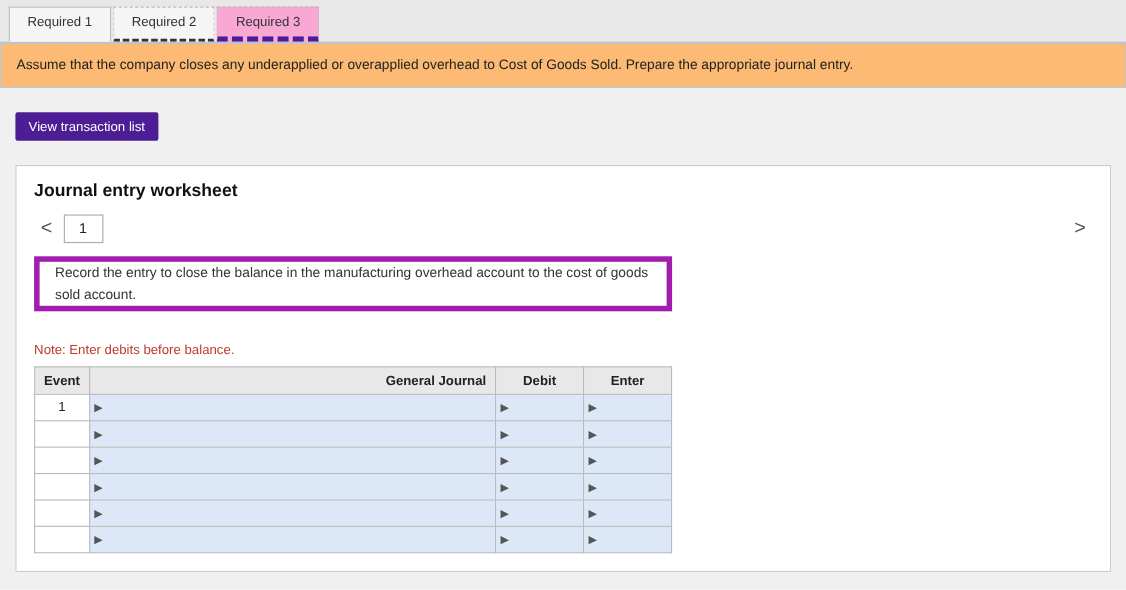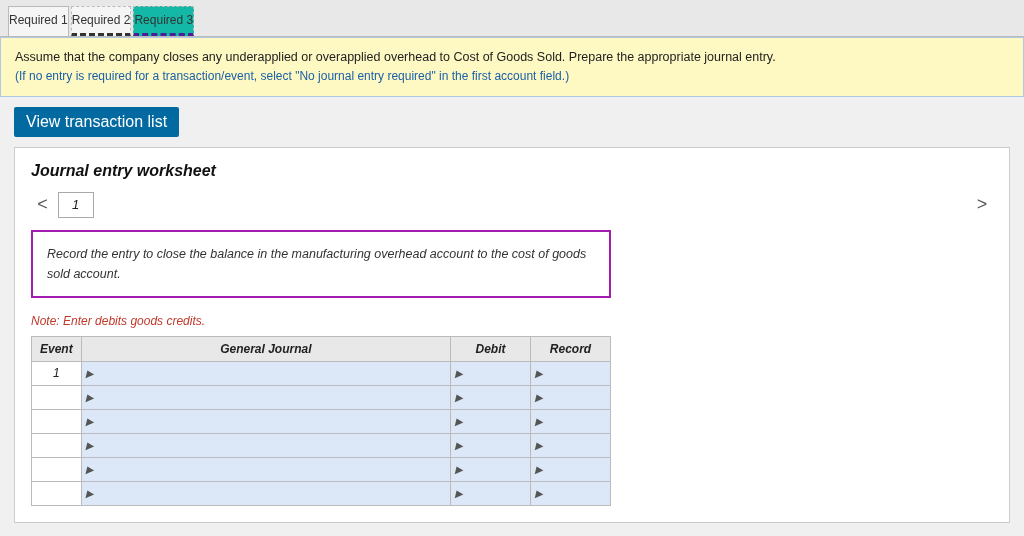--- a/index.html
+++ b/index.html
@@ -12,74 +12,73 @@
 
     
     .tabs {
       display: flex;
       background: #e8e8e8;
       border-bottom: 1px solid #bbb;
       padding-top: 6px;
       padding-left: 8px;
     }
     .tab {
-      padding: 6px 0;
+      padding: 6px 16px;
       border: 1px solid #bbb;
       border-bottom: none;
       background: #f5f5f5;
       cursor: pointer;
       margin-right: 2px;
       font-size: 12px;
       color: #333;
     }
     .tab.active {
-      background: #14b8a6;
-      border-bottom: 3px solid #4c1d95;
+      background: #f9a8d4;
+      border-bottom: 5px solid #4c1d95;
       font-weight: normal;
       z-index: 1;
     }
     .tab.dashed {
       border-style: dashed;
       text-align: right;
     }
 
     
     .info-banner {
-      background: #fef9c3;
+      background: #fdba74;
       border: 1px solid #b0c8e8;
       padding: 10px 14px;
       font-size: 12.5px;
       line-height: 1.5;
       color: #222;
     }
     .info-banner .subtitle {
       color: #1a5fa8;
       font-size: 12px;
     }
 
     
     .btn-transaction {
       display: inline-block;
-      margin: 10px 14px;
+      margin: 22px 14px;
       padding: 6px 12px;
-      background: #0369a1;
+      background: #4c1d95;
       color: #fff;
       border: none;
-      font-size: 16px;
+      font-size: 12px;
       cursor: pointer;
       border-radius: 2px;
     }
 
     
     .worksheet-container {
       margin: 0 14px 14px 14px;
       background: #fff;
       border: 1px solid #ccc;
       padding: 14px 16px 16px 16px;
-      font-style: italic;
     }
 
     .worksheet-title {
       font-size: 16px;
       font-weight: bold;
       margin-bottom: 12px;
       color: #111;
     }
 
     
@@ -106,27 +105,27 @@
       justify-content: center;
       background: #fff;
       margin: 0 4px;
     }
     .nav-right {
       margin-left: auto;
     }
 
     
     .description-box {
-      border: 2px solid #a21caf;
+      border: 5px solid #a21caf;
       background: #fff;
-      padding: 12px 14px;
+      padding: 0 14px;
       font-size: 12.5px;
       line-height: 1.6;
       color: #333;
-      margin-bottom: 16px;
+      margin-bottom: 28px;
       width: 100%;
       max-width: 580px;
     }
 
     
     .note-text {
       color: #c0392b;
       font-size: 12px;
       margin-bottom: 8px;
     }
@@ -139,21 +138,21 @@
       font-size: 12px;
     }
     .journal-table thead tr th {
       background: #e8e8e8;
       border: 1px solid #bbb;
       padding: 5px 8px;
       font-weight: bold;
       text-align: center;
     }
     .journal-table thead tr th.col-event { width: 40px; }
-    .journal-table thead tr th.col-journal { text-align: center; }
+    .journal-table thead tr th.col-journal { text-align: right; }
     .journal-table thead tr th.col-debit { width: 80px; text-align: center; }
     .journal-table thead tr th.col-credit { width: 80px; }
 
     .journal-table tbody tr td {
       border: 1px solid #bbb;
       height: 24px;
       padding: 2px 4px;
       vertical-align: middle;
     }
     .journal-table tbody tr td.cell-event {
@@ -184,21 +183,20 @@
 
 <div class="tabs">
   <div class="tab">Required 1</div>
   <div class="tab dashed">Required 2</div>
   <div class="tab active dashed">Required 3</div>
 </div>
 
 
 <div class="info-banner">
   <span>Assume that the company closes any underapplied or overapplied overhead to Cost of Goods Sold. Prepare the appropriate journal entry.</span><br>
-  <span class="subtitle">(If no entry is required for a transaction/event, select "No journal entry required" in the first account field.)</span>
 </div>
 
 
 <button class="btn-transaction">View transaction list</button>
 
 
 <div class="worksheet-container">
   <div class="worksheet-title">Journal entry worksheet</div>
 
   <div class="nav-row">
@@ -207,29 +205,29 @@
       <span>1</span>
     </div>
     <span class="nav-arrow nav-right">&gt;</span>
   </div>
 
   <div class="description-box">
     <span>Record the entry to close the balance in the manufacturing overhead account
 to the cost of goods sold account.</span>
   </div>
 
-  <div class="note-text">Note: Enter debits goods credits.</div>
+  <div class="note-text">Note: Enter debits before balance.</div>
 
   <table class="journal-table">
     <thead>
       <tr>
         <th class="col-event">Event</th>
         <th class="col-journal">General Journal</th>
         <th class="col-debit">Debit</th>
-        <th class="col-credit">Record</th>
+        <th class="col-credit">Enter</th>
       </tr>
     </thead>
     <tbody>
       <tr>
         <td class="cell-event">1</td>
         <td class="cell-journal">
           <span class="arrow-indicator">▶</span>
         </td>
         <td class="cell-debit">
           <span class="arrow-indicator">▶</span>

